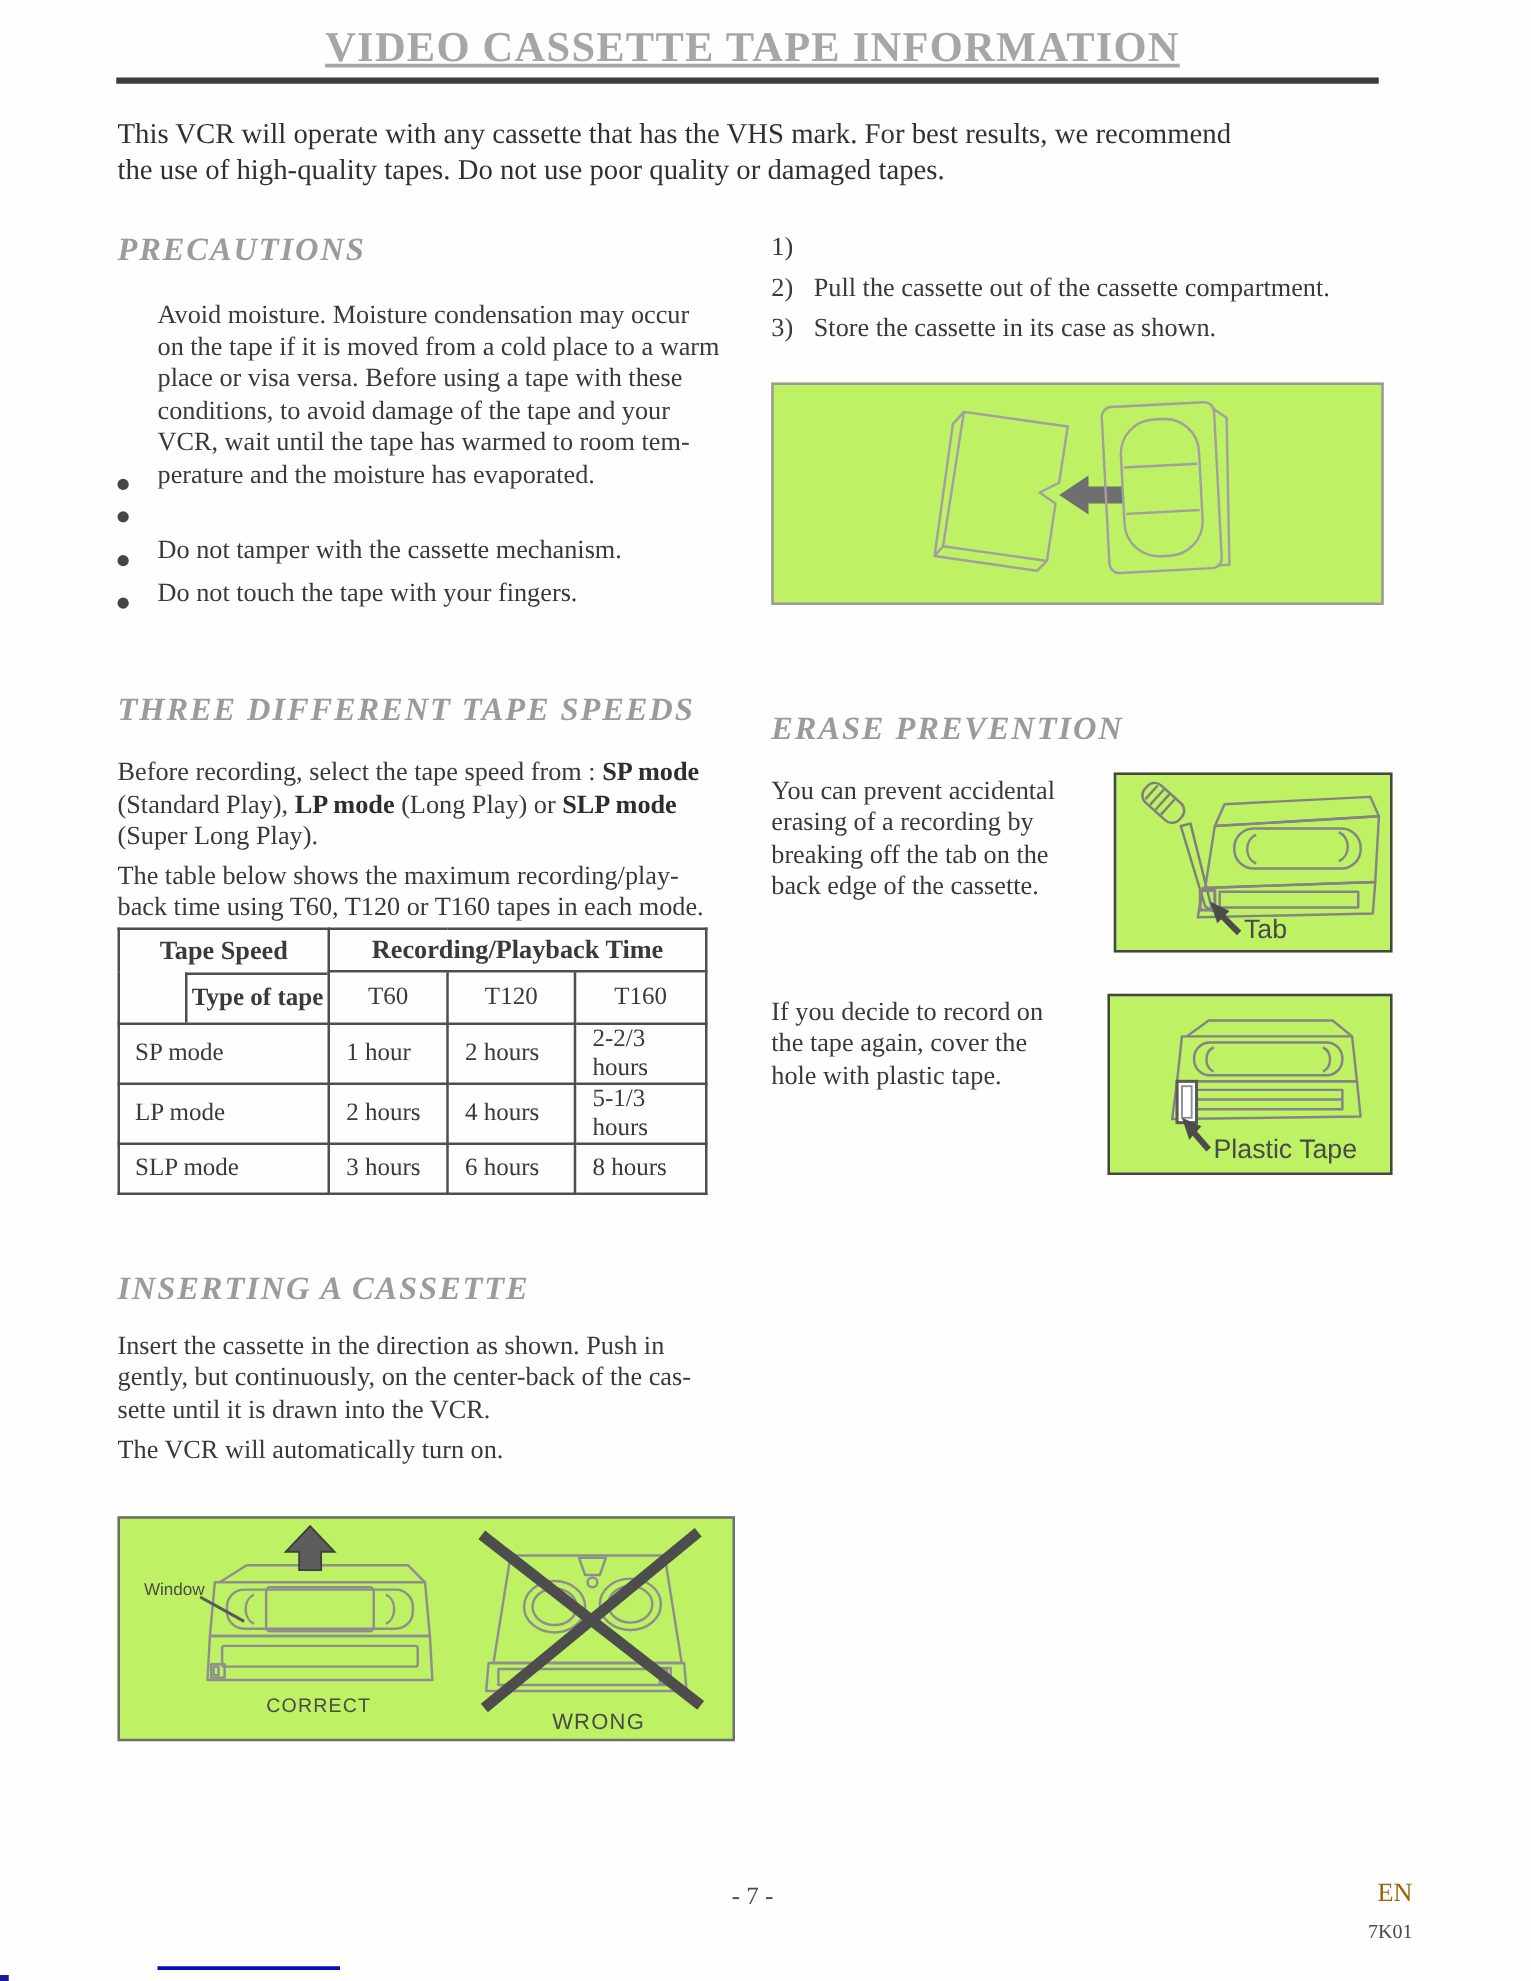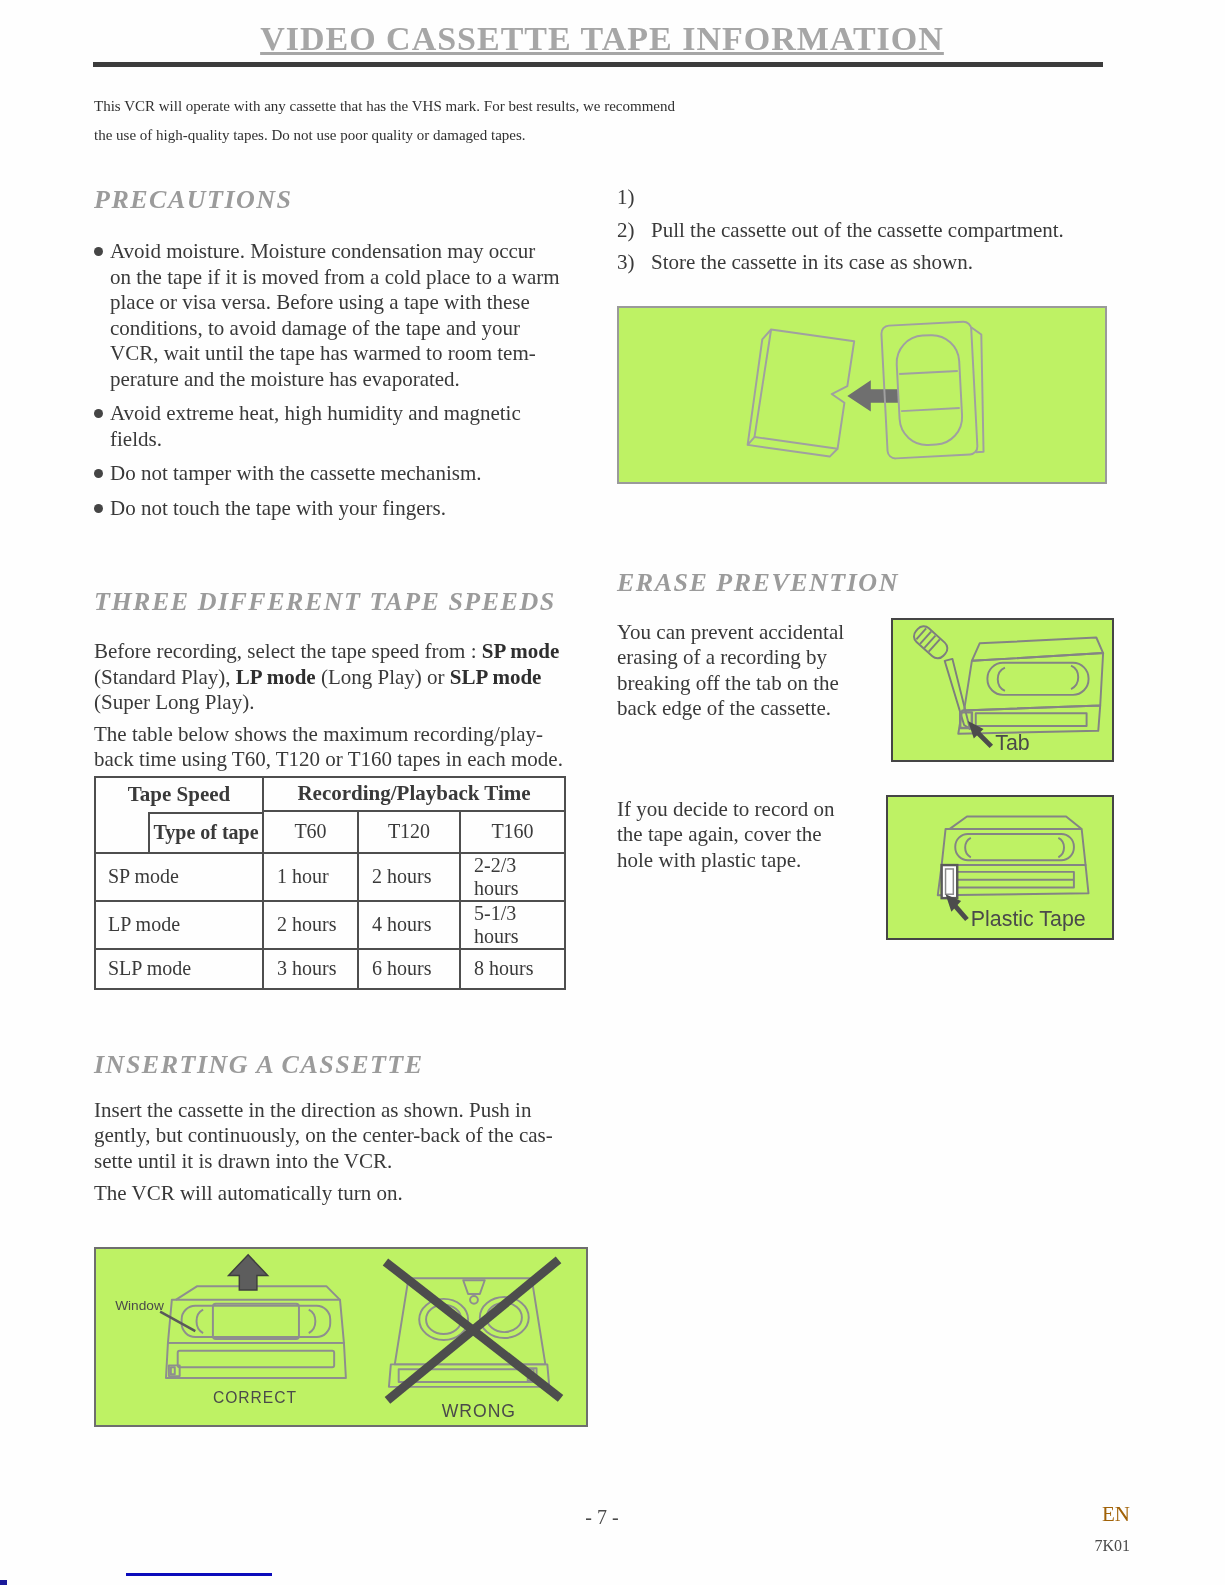--- a/index.html
+++ b/index.html
@@ -10,34 +10,34 @@
   }
   h1.title {
     position:absolute; top:20px; left:94px; width:1016px; text-align:center;
     font-size:34px; font-weight:bold; color:#a6a6a6; letter-spacing:1px;
     font-family:"Liberation Serif", serif;
     text-decoration:underline;
   }
   .rule { position:absolute; top:62px; left:93px; width:1010px; height:5px; background:#3c3c3c; }
   .intro {
     position:absolute; top:92px; left:94px; width:1020px;
-    font-size:15px; line-height:29px; color:#303030; white-space:pre-line;
+    font-size:23px; line-height:29px; color:#303030; white-space:pre-line;
   }
   .col { position:absolute; top:185px; width:497px; }
   .col.left  { left:94px; }
   .col.right { left:617px; }
   h2.sec {
     font-style:italic; font-weight:bold; font-size:26px; line-height:30px;
     color:#9b9b9b; letter-spacing:1.5px; margin:0 0 24px 0;
   }
   .ml { white-space:pre-line; }
   .body { font-size:21px; line-height:25.5px; color:#393939; }
   
   ul.bullets { list-style:none; }
-  ul.bullets li { display:flex; gap:7px; margin-bottom:9px; }
+  ul.bullets li { display:flex; gap:23px; margin-bottom:9px;align-items:flex-end; }
   .dot { flex:none; width:9px; height:9px; border-radius:50%; background:#454545; margin-top:8px; }
   
   ol.steps { list-style:none; }
   ol.steps li { display:flex; gap:8px; margin-bottom:7px; }
   ol.steps .num { flex:none; width:26px; }
   
   h2.speeds-h { margin-top:66px; margin-bottom:22px; }
   .p-speed1 { margin-bottom:6px; }
   .p-speed1 b { color:#2e2e2e; }
   
@@ -94,22 +94,20 @@
         <span class="dot"></span>
         <span class="body ml">Avoid moisture. Moisture condensation may occur
 on the tape if it is moved from a cold place to a warm
 place or visa versa. Before using a tape with these
 conditions, to avoid damage of the tape and your
 VCR, wait until the tape has warmed to room tem-
 perature and the moisture has evaporated.</span>
       </li>
       <li>
         <span class="dot"></span>
-        <span class="body ml">Avoid extreme heat, high humidity and magnetic
-fields.</span>
       </li>
       <li>
         <span class="dot"></span>
         <span class="body ml">Do not tamper with the cassette mechanism.</span>
       </li>
       <li>
         <span class="dot"></span>
         <span class="body ml">Do not touch the tape with your fingers.</span>
       </li>
     </ul>

